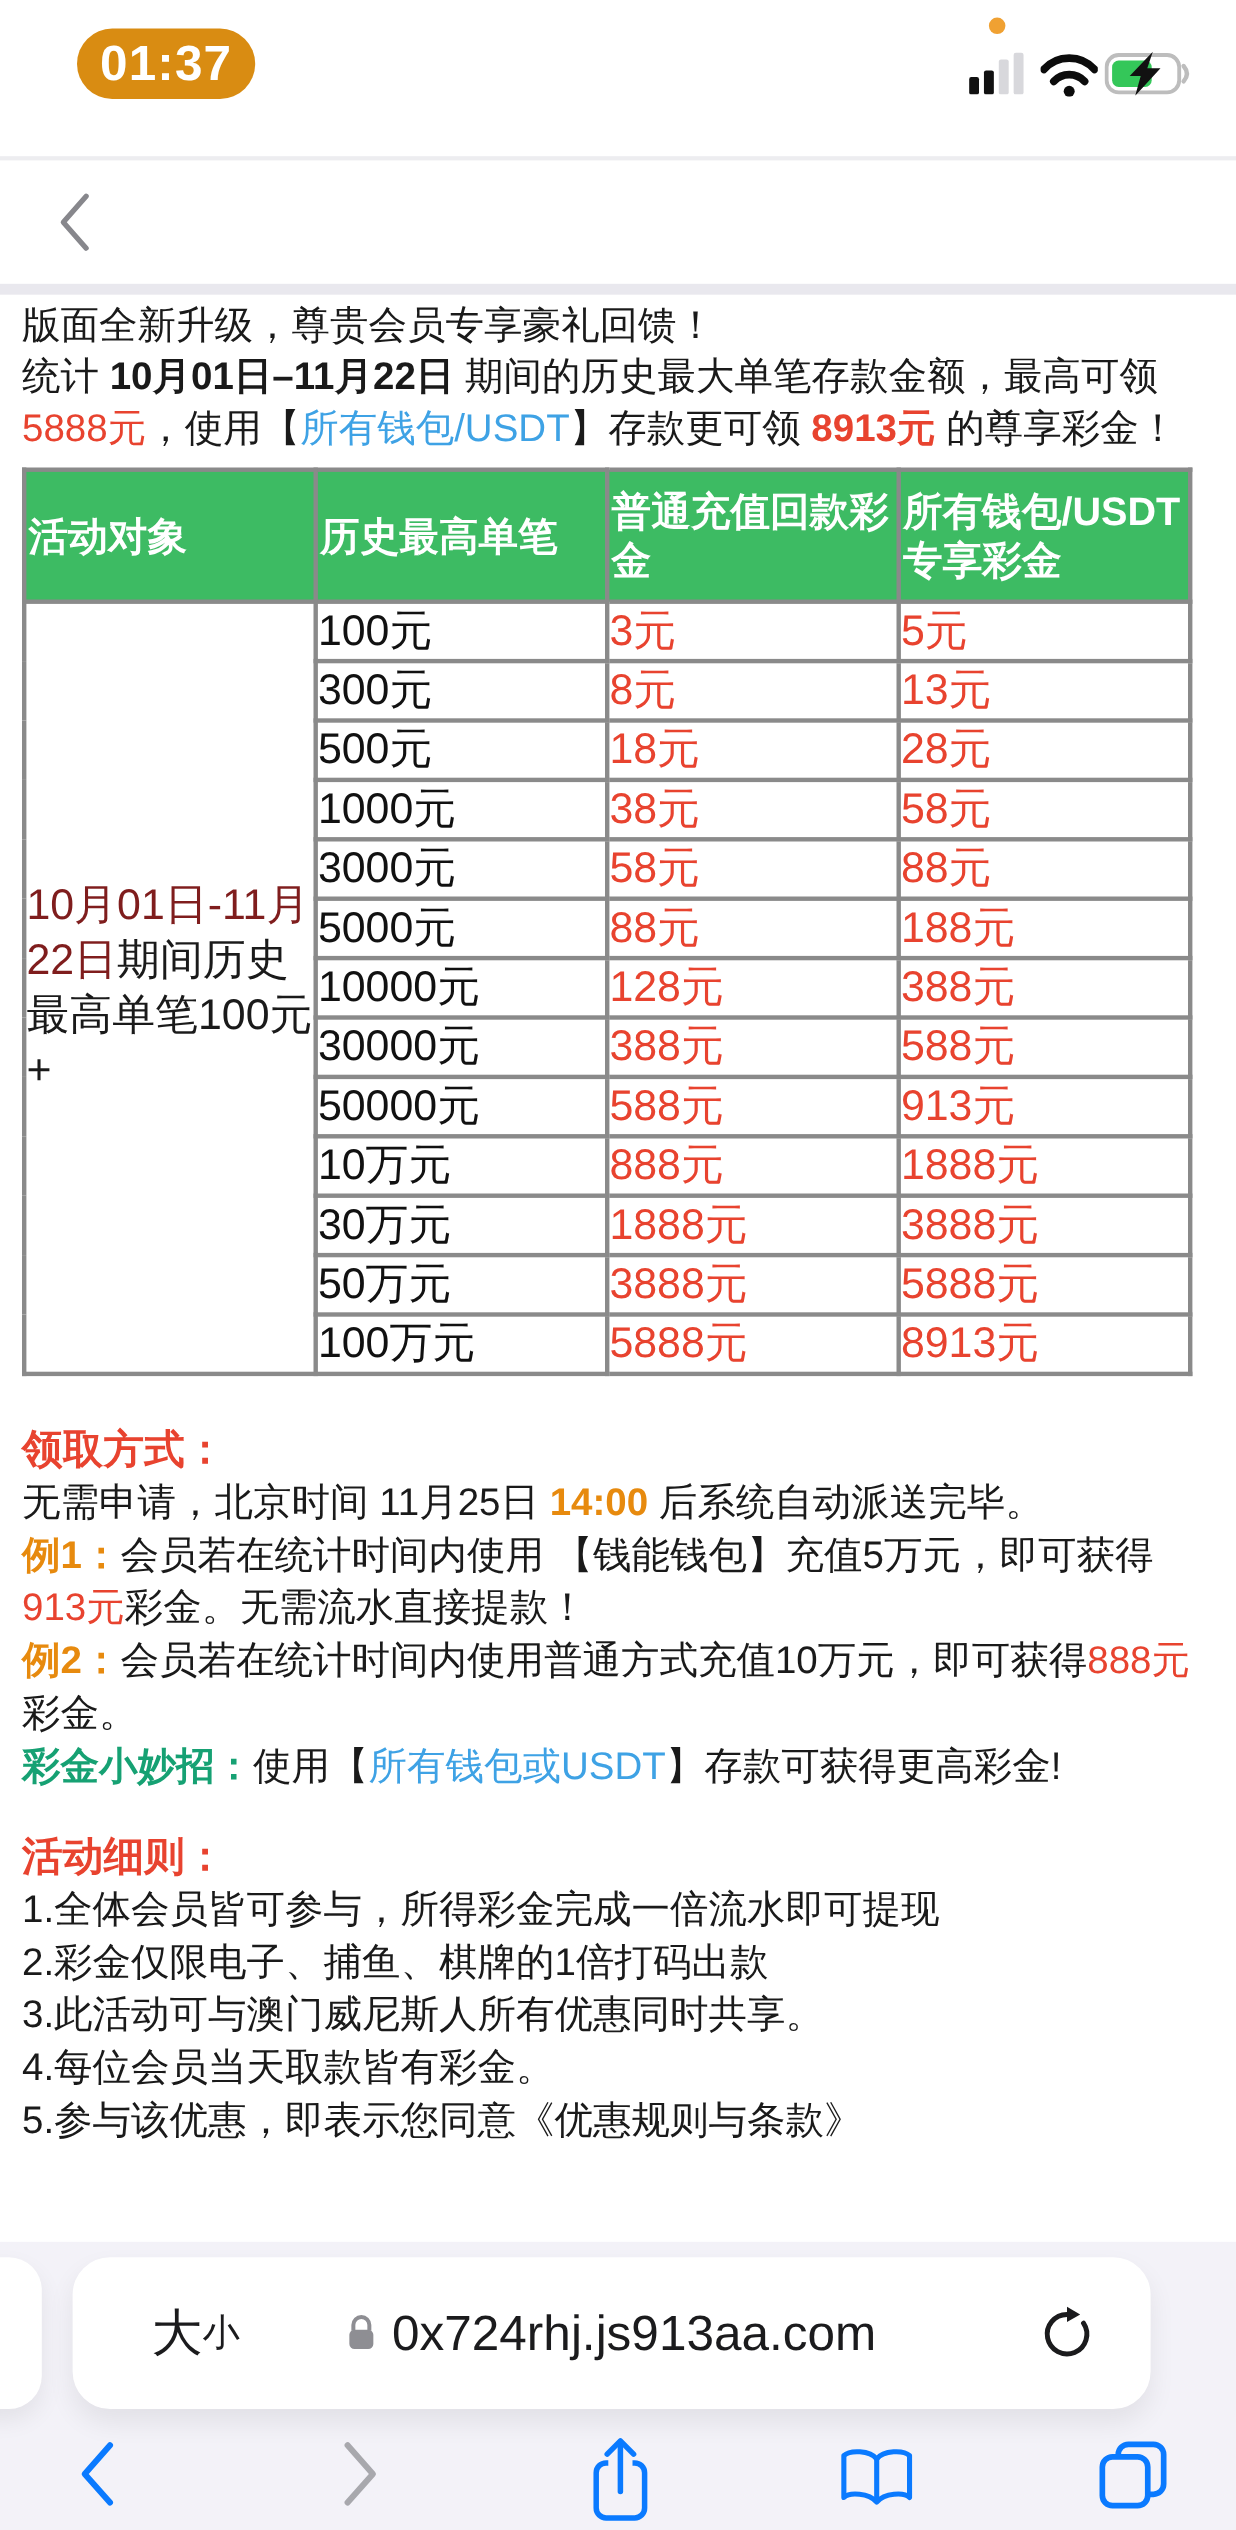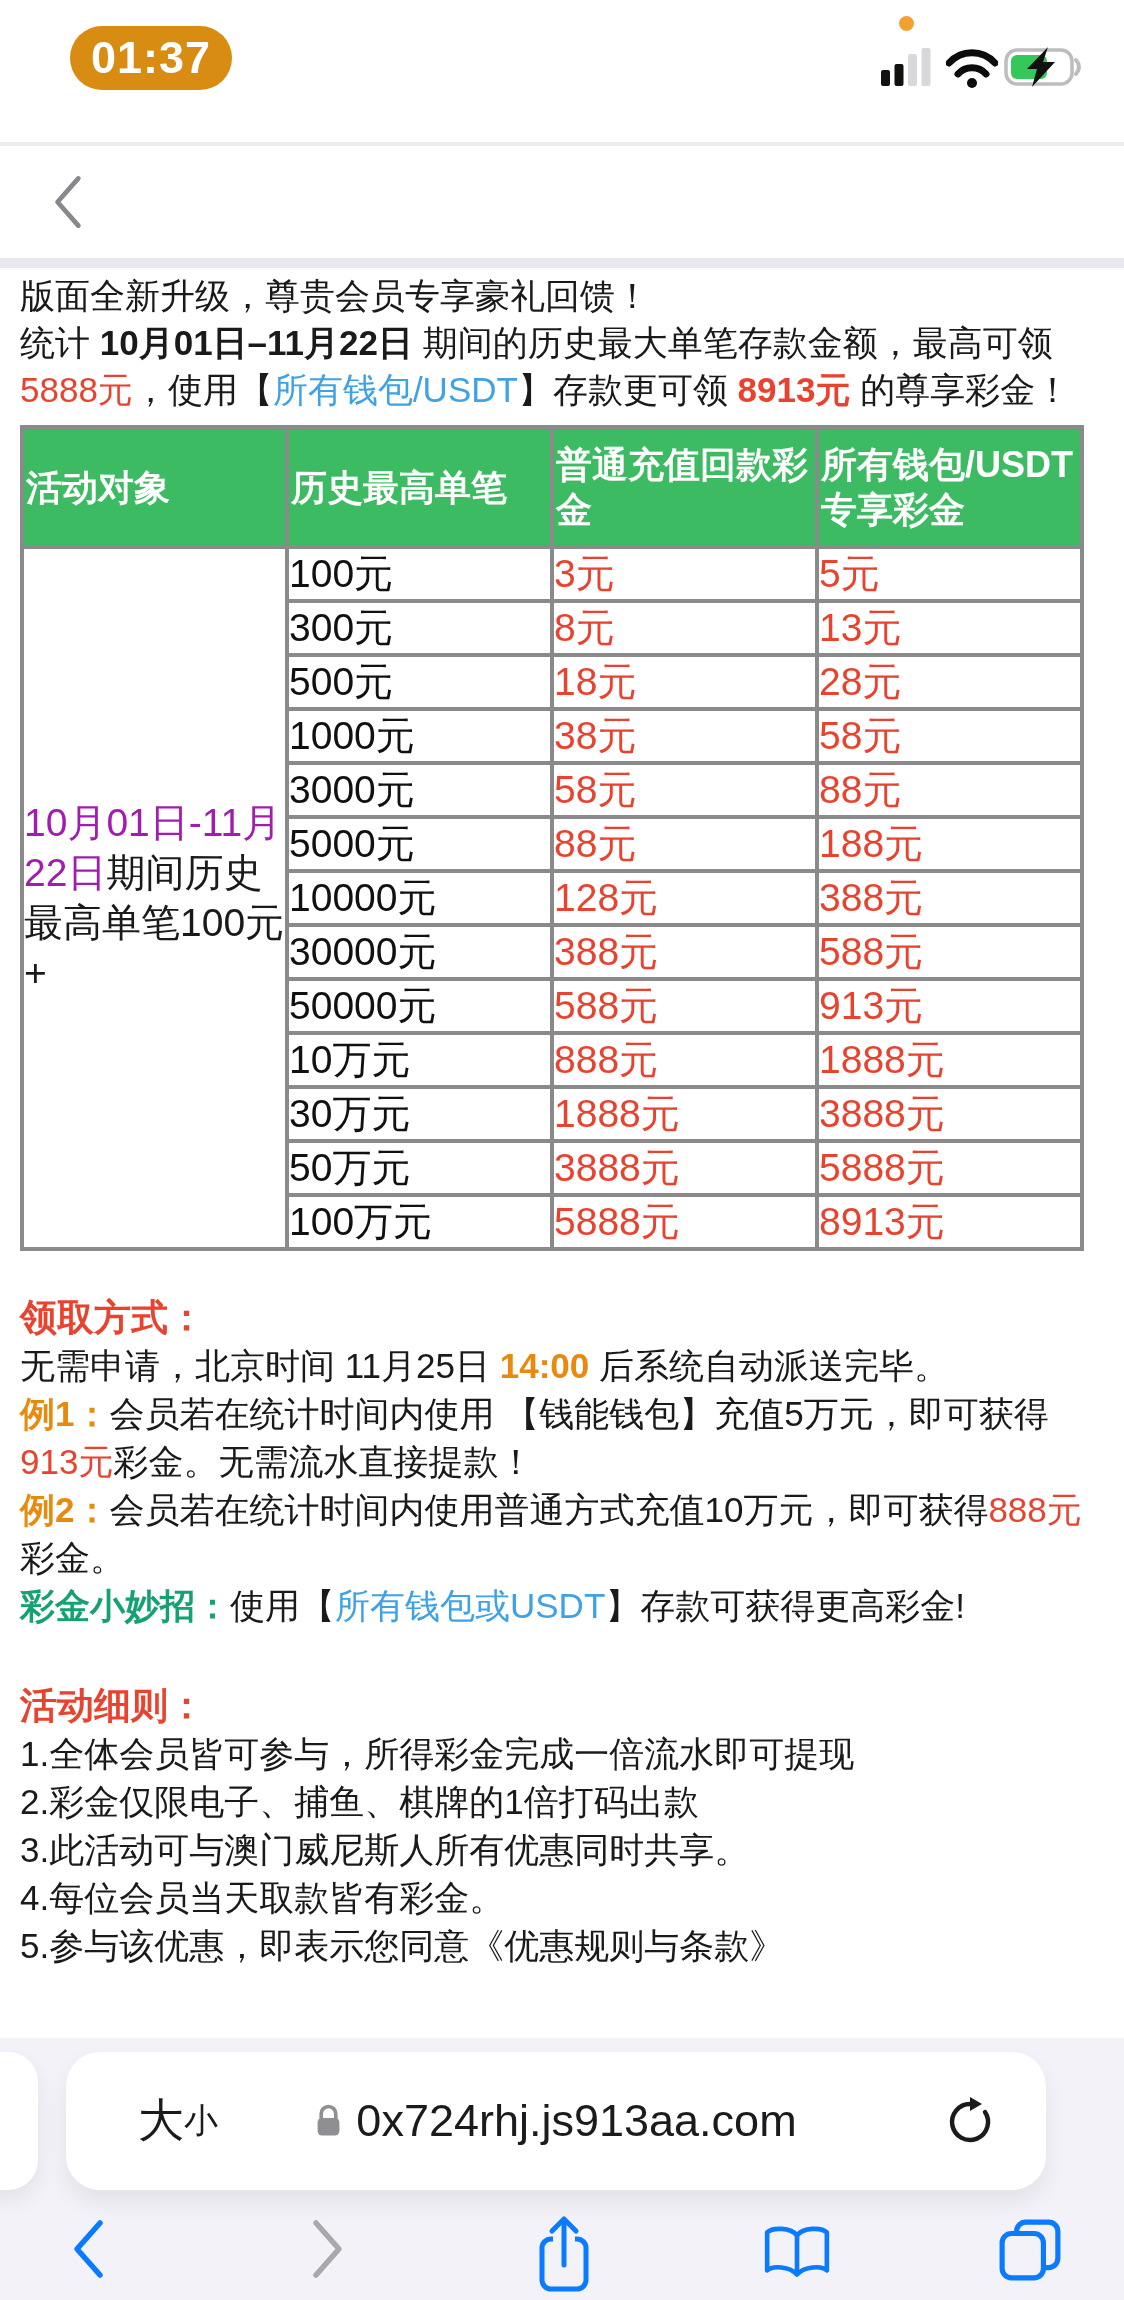--- a/index.html
+++ b/index.html
@@ -21,36 +21,36 @@
   .page-strip{position:absolute;top:258px;left:0;width:100%;height:10px;background:#e9e8ee;}
   
   .content{position:absolute;top:268px;left:0;width:1124px;height:1770px;background:#fff;
     box-sizing:border-box;padding:4px 28px 0 20px;overflow:hidden;font-size:35px;line-height:47px;}
   .content p{margin:0;}
   .seg.bold{font-weight:700;}
   .seg.red{color:#e8432f;}
   .seg.link{color:#3ea2e5;}
   .seg.orange{color:#e78a0e;}
   .seg.teal{color:#16a173;}
-  .seg.tblue{color:#a21caf;}
+  .seg.tblue{color:#7f1d1d;}
   
   table.bonus{border-collapse:collapse;width:1064px;margin-top:12px;table-layout:fixed;text-align:left;}
   table.bonus th,table.bonus td{border:4px solid #8a8a8a;}
   table.bonus th{background:#3dbb63;color:#fff;font-size:36px;font-weight:700;line-height:45px;height:112px;padding:2px 2px;}
   table.bonus td{font-size:39px;height:50px;line-height:50px;padding:0;}
   td.activity-cell{font-size:33px;line-height:47px;padding:0 10px;}
   td.deposit{color:#111;}
   td.bonus-val{color:#e8432f;}
   
   .sec-heading{font-size:37px;font-weight:700;color:#e8432f;line-height:48px;}
   .claim-heading{margin-top:43px;}
   .claim-body{line-height:48px;}
   .ex{margin-top:0;line-height:48px;}
   .ex-first{margin-top:44px;}
-  .rules-heading{margin-top:52px;}
+  .rules-heading{margin-top:34px;}
   .rule-item{line-height:48px;}
   
   .bottombar{position:absolute;top:2038px;left:0;width:100%;height:262px;background:#f3f2f8;}
   .tab-fragment{position:absolute;left:-62px;top:14px;width:100px;height:138px;border-radius:30px;background:#fff;
     box-shadow:0 10px 22px rgba(0,0,0,0.07);}
   .url-pill{position:absolute;left:66px;top:14px;width:980px;height:138px;border-radius:34px;background:#fff;
     box-shadow:0 12px 24px rgba(0,0,0,0.07);}
   .font-size-btn{position:absolute;left:72px;top:0;height:100%;display:flex;align-items:baseline;align-items:center;color:#1b1b1d;cursor:pointer;}
   .fs-big{font-size:46px;}
   .fs-small{font-size:34px;}

